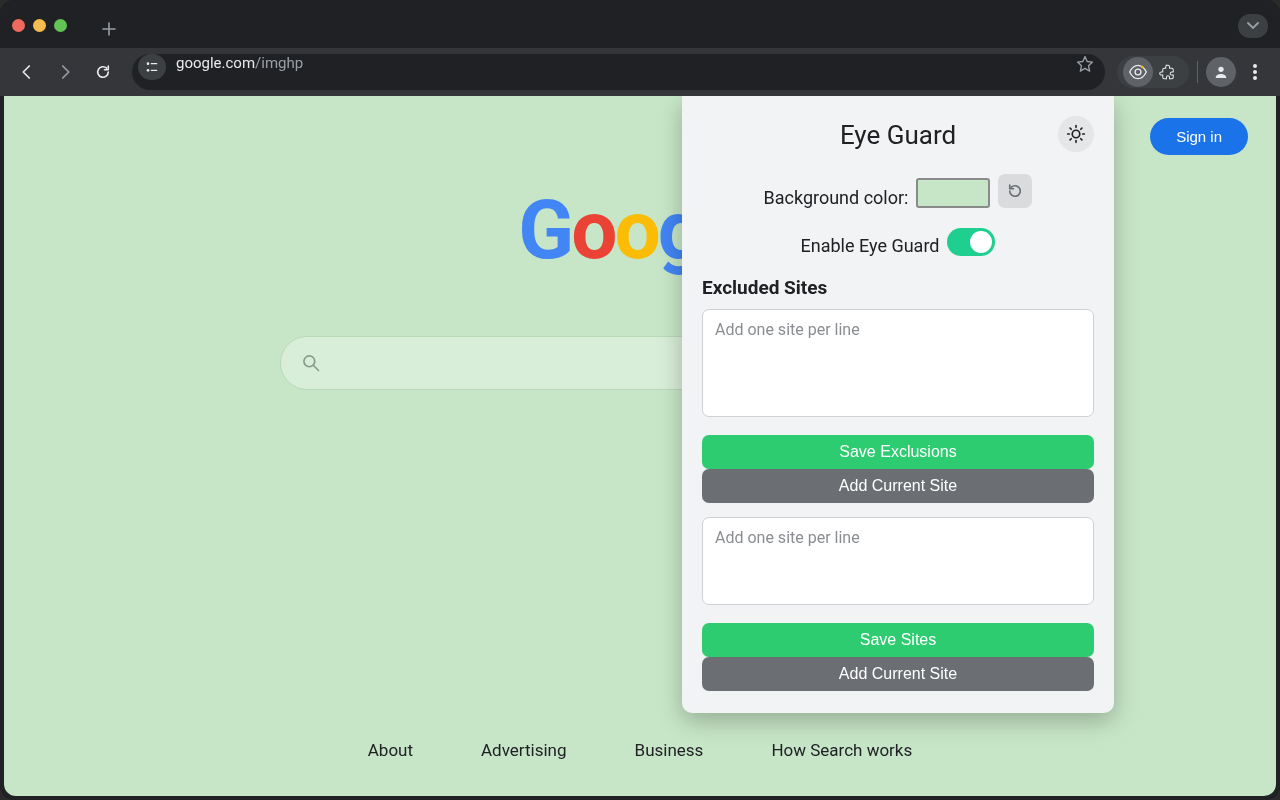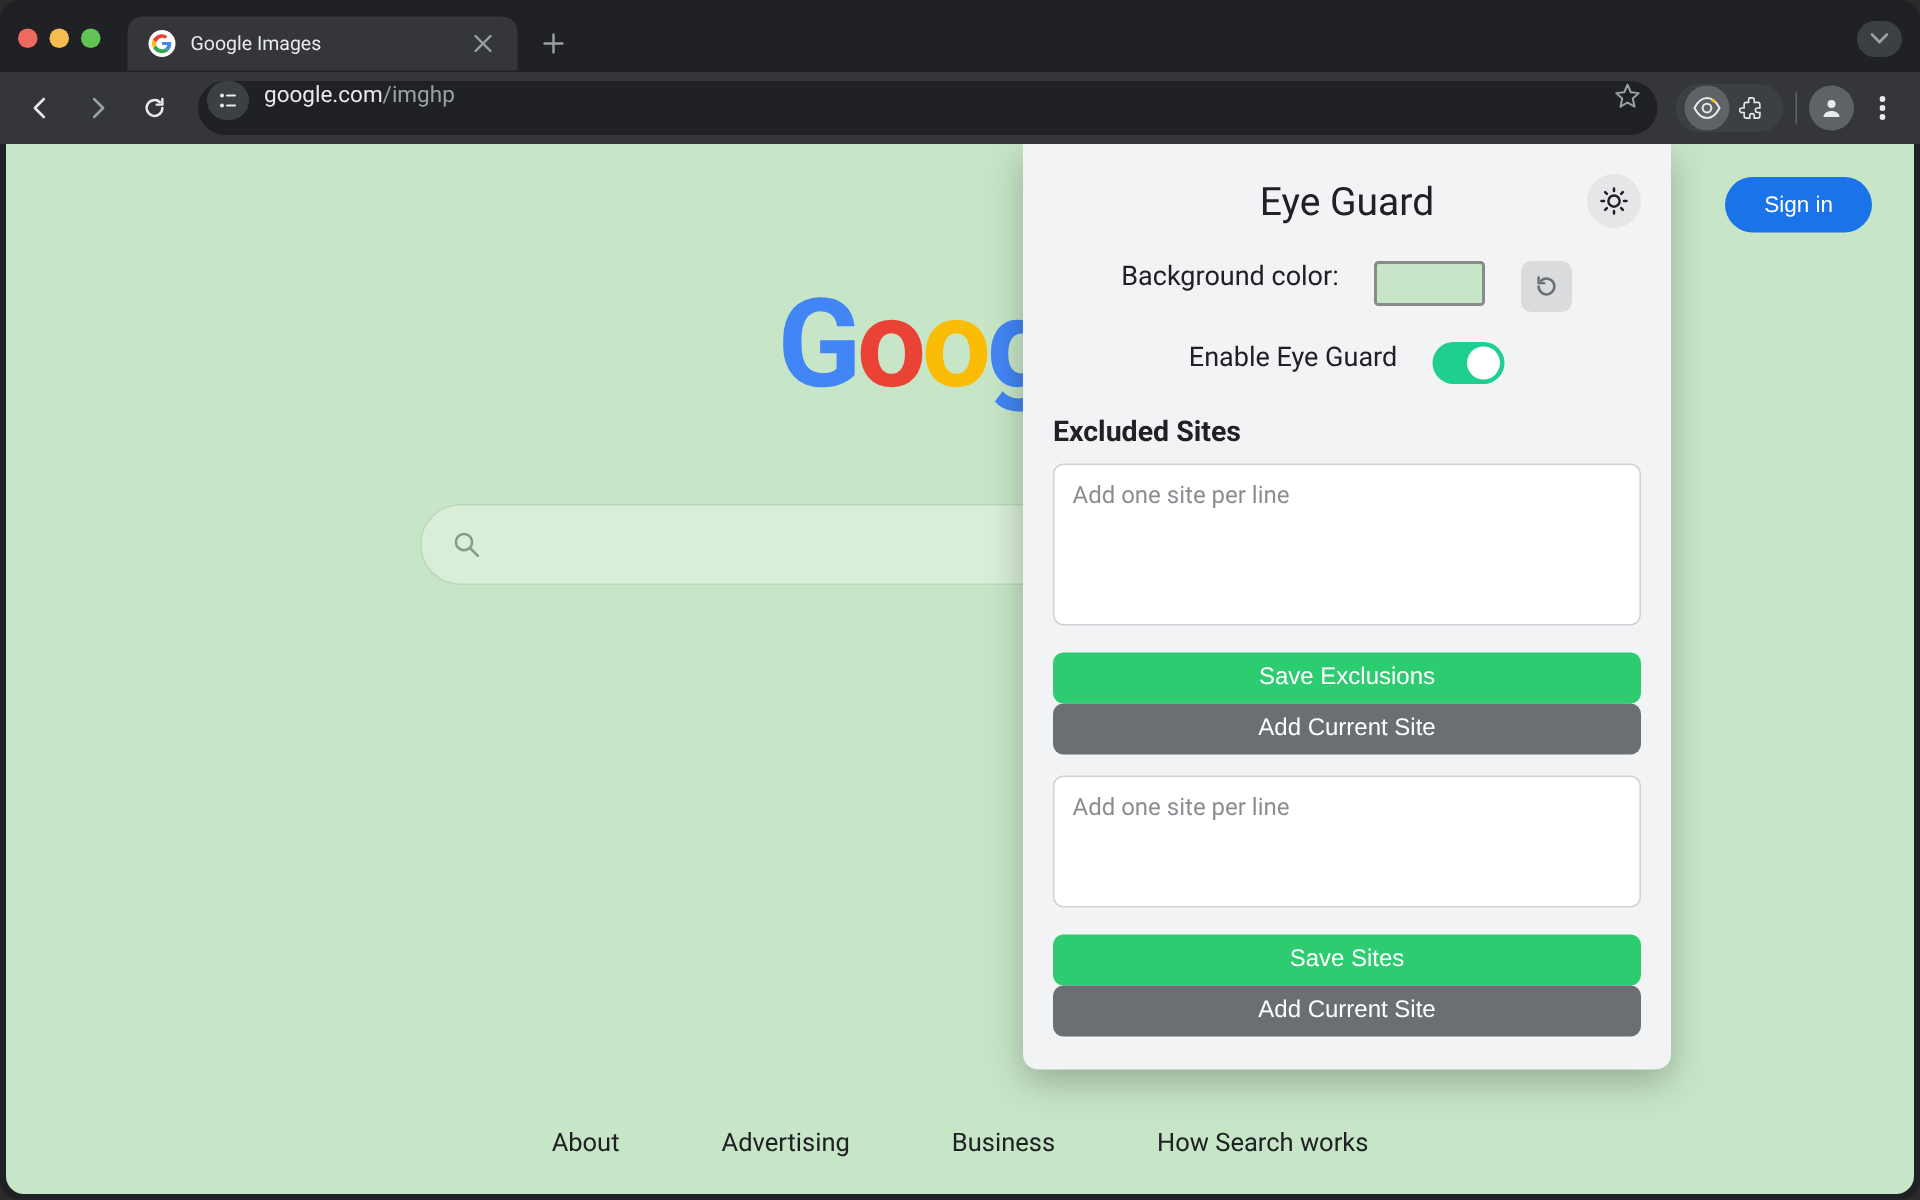--- a/index.html
+++ b/index.html
@@ -184,21 +184,21 @@
     background: #d8eed8;
     border: 1px solid #b9d9b9;
     border-radius: 28px;
     display: flex; align-items: center;
     padding: 0 20px;
   }
   .search-bar .mag { color: #8a9a8a; }
 
   .footer-links {
     position: absolute;
-    bottom: 24px; left: 50%;
+    bottom: 36px; left: 50%;
     transform: translateX(-50%);
     display: flex; gap: 68px;
     width: max-content;
   }
   .footer-links a {
     color: #202124; font-size: 17px; text-decoration: none;
   }
 
   
   .ext-popup {
@@ -219,22 +219,22 @@
   .popup-title { font-size: 26px; font-weight: 400; color: #202124; }
   .theme-toggle {
     position: absolute; right: 0; top: -4px;
     width: 36px; height: 36px; border-radius: 50%;
     background: #e4e6e8;
     display: flex; align-items: center; justify-content: center;
     color: #202124;
   }
 
   .row {
-    display: flex; align-items: flex-start; justify-content: center;
-    gap: 24px; margin-bottom: 20px;
+    display: flex; align-items: flex-end; justify-content: center;
+    gap: 8px; margin-bottom: 20px;
     color: #202124; font-size: 18px;
   }
   .row.center-right { justify-content: center; }
   .color-swatch {
     width: 74px; height: 30px; background: #c7e6c7;
     border: 2px solid #8a8a8a; border-radius: 3px;
   }
   .reset-btn {
     width: 34px; height: 34px; border-radius: 7px;
     background: #d9dbdd; display: flex; align-items: center; justify-content: center;
@@ -286,36 +286,20 @@
 </head>
 <body>
 
 <div class="browser-window">
 
   <div class="titlebar">
     <div class="traffic-lights">
       <div class="tl red"></div>
       <div class="tl yellow"></div>
       <div class="tl green"></div>
-    </div>
-    <div class="tab">
-      <span class="favicon">
-        <svg viewBox="0 0 48 48">
-            <path fill="#4285F4" d="M45.1 24.5c0-1.6-.1-2.7-.4-3.9H24v7.1h12.2c-.2 2-1.6 5.1-4.6 7.1l7 5.4c4.2-3.9 6.5-9.6 6.5-15.7z"></path>
-            <path fill="#34A853" d="M24 46c6.1 0 11.2-2 14.9-5.5l-7-5.4c-1.9 1.3-4.5 2.2-7.9 2.2-6 0-11.1-4-13-9.4l-7.3 5.6C7.4 41 15.1 46 24 46z"></path>
-            <path fill="#FBBC05" d="M11 27.9c-.5-1.4-.8-2.9-.8-4.4s.3-3 .8-4.4l-7.3-5.6C2.1 16.9 1 20.3 1 24s1.1 7.1 2.7 10.1L11 27.9z"></path>
-            <path fill="#EA4335" d="M24 10.6c3.4 0 5.7 1.5 7 2.7l5.1-5C32.9 4.9 29 3 24 3 15.1 3 7.4 8 3.7 15.5l7.3 5.6c1.9-5.4 7-10.5 13-10.5z"></path>
-          </svg>
-      </span>
-      <span class="tab-title">Google Images</span>
-      <span class="tab-close">
-        <svg width="12" height="12" viewBox="0 0 12 12">
-            <path d="M1 1 L11 11 M11 1 L1 11" stroke="currentColor" stroke-width="1.6" stroke-linecap="round"></path>
-          </svg>
-      </span>
     </div>
     <div class="new-tab-btn">
       <svg width="14" height="14" viewBox="0 0 14 14">
           <path d="M7 1 V13 M1 7 H13" stroke="currentColor" stroke-width="1.6" stroke-linecap="round"></path>
         </svg>
     </div>
     <div class="titlebar-spacer"></div>
     <div class="titlebar-menu">
       <svg width="12" height="8" viewBox="0 0 12 8">
           <path d="M1 1 L6 6 L11 1" stroke="currentColor" stroke-width="1.8" fill="none" stroke-linecap="round"></path>

